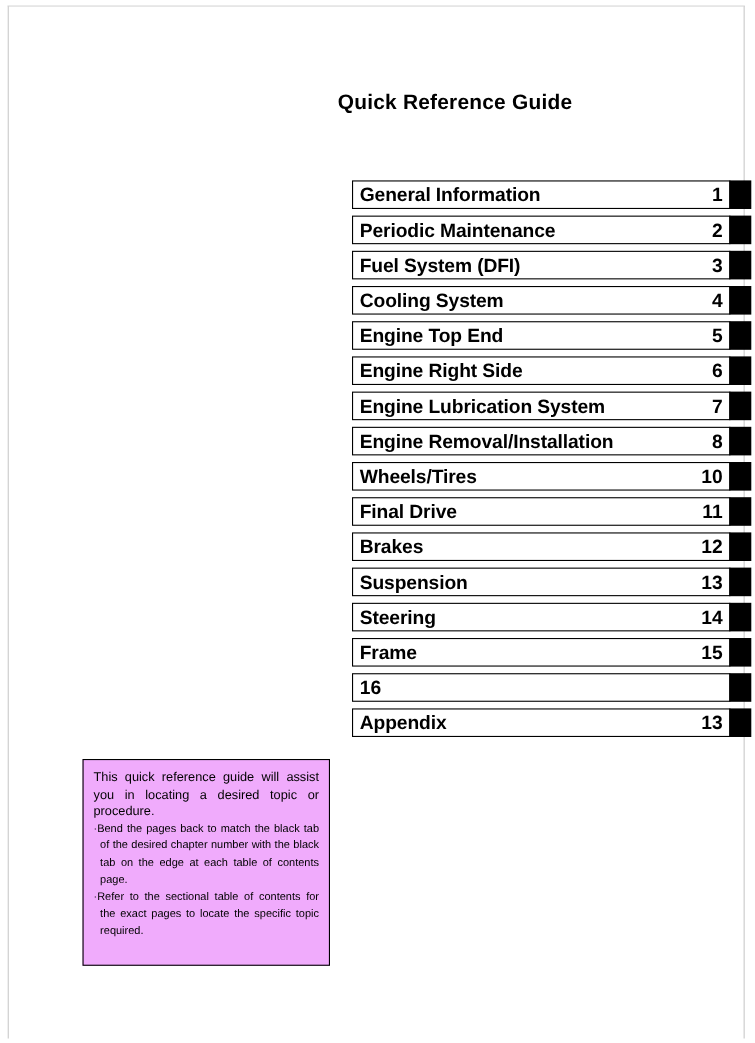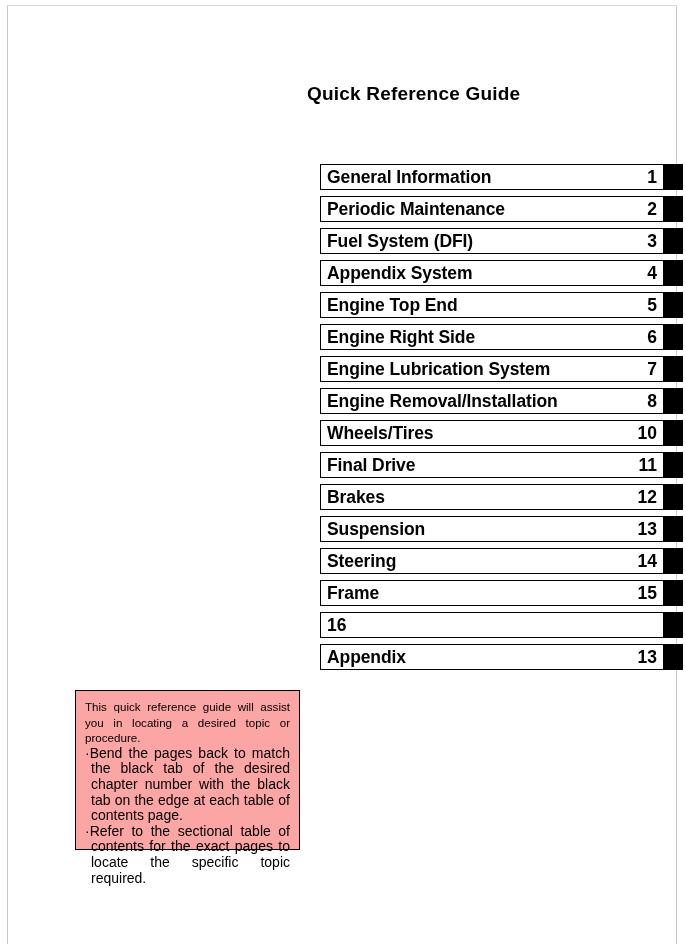--- a/index.html
+++ b/index.html
@@ -96,36 +96,36 @@
     height: 26px;
     background: #000000;
   }
 
   
   #note-box {
     position: absolute;
     left: 75px;
     top: 690px;
     width: 225px;
-    height: 160px;
+    height: 188px;
     box-sizing: border-box;
     border: 1.4px solid #000000;
-    background: #fca5a5;
+    background: #f0abfc;
     padding: 8px 9px 6px 9px;
   }
 
   .note-paragraph {
     font-size: 11.6px;
     line-height: 15.6px;
     text-align: justify;
     margin: 0;
   }
 
   .note-bullet {
-    font-size: 14px;
+    font-size: 10px;
     line-height: 15.6px;
     text-align: justify;
     margin: 0;
     padding-left: 6px;
     text-indent: -6px;
   }
 </style>
 </head>
 <body>
 
@@ -150,21 +150,21 @@
     </div>
     <div class="chapter-row">
       <div class="chapter-box">
         <span class="chapter-title">Fuel System (DFI)</span>
         <span class="chapter-number">3</span>
       </div>
       <div class="chapter-tab"></div>
     </div>
     <div class="chapter-row">
       <div class="chapter-box">
-        <span class="chapter-title">Appendix System</span>
+        <span class="chapter-title">Cooling System</span>
         <span class="chapter-number">4</span>
       </div>
       <div class="chapter-tab"></div>
     </div>
     <div class="chapter-row">
       <div class="chapter-box">
         <span class="chapter-title">Engine Top End</span>
         <span class="chapter-number">5</span>
       </div>
       <div class="chapter-tab"></div>

